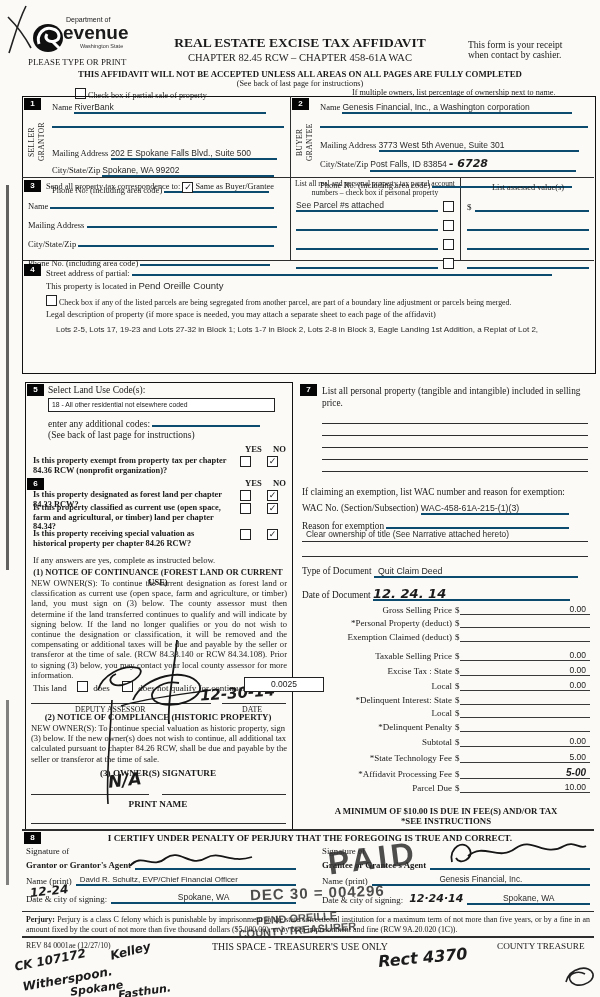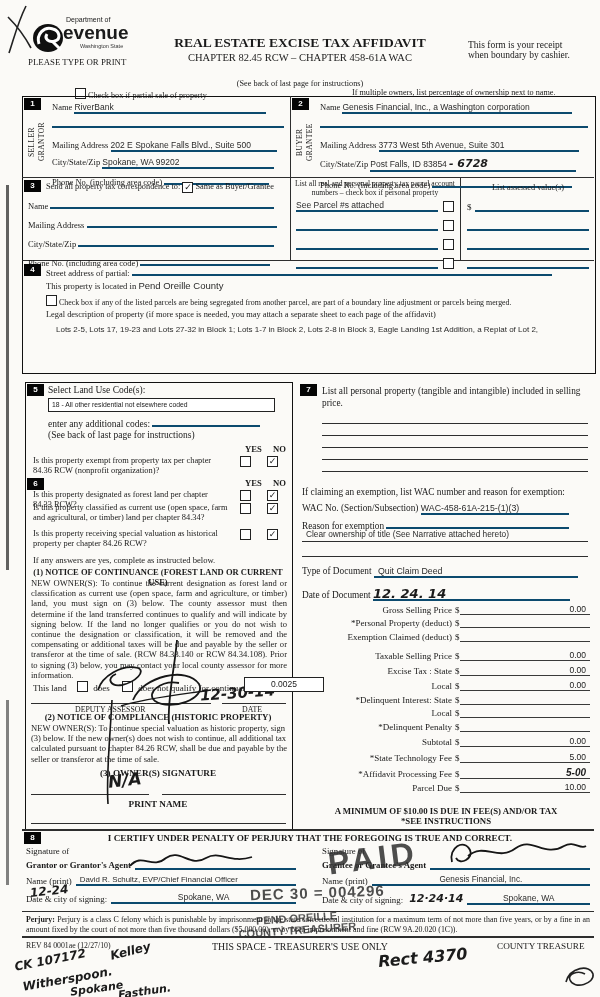--- a/index.html
+++ b/index.html
@@ -18,21 +18,21 @@
           width:17px;height:12px;text-align:center;line-height:12px;}
   .vwrap{display:flex;flex-direction:row;gap:1px;}
   .vtxt{writing-mode:vertical-rl;transform:rotate(180deg);font-size:7.5px;letter-spacing:.4px;text-align:center;}
   .line{position:absolute;background:#2e2e2e;}
   .feerow{position:absolute;left:302px;width:288px;display:flex;align-items:flex-end;font-size:9px;}
   .feelbl{width:150px;text-align:right;padding-right:3px;white-space:nowrap;}
   .feeline{flex:1;border-bottom:1px solid #3a3a3a;text-align:right;font-family:"Liberation Sans",sans-serif;font-size:8.5px;padding-right:4px;}
   .ratebox{position:absolute;left:-58px;bottom:-1px;width:78px;height:13px;border:1px solid #222;
            text-align:center;font-size:8.5px;font-family:"Liberation Sans",sans-serif;line-height:13px;background:#fff;}
   .stamp{position:absolute;color:#2f2f2f;font-family:"Liberation Sans",sans-serif;font-weight:bold;opacity:.85;}
-  .q{display:flex;font-size:8.4px;line-height:9.6px;}
+  .q{display:flex;font-size:8.4px;line-height:9.6px;font-weight:bold;}
   .qtxt{flex:1;padding-right:4px;}
   .qcb{width:27px;text-align:center;flex:none;}
   svg{overflow:visible;}
 </style>
 </head>
 <body>
 
 <div class="page">
 
   <div class="line" style="left:6px;top:185px;width:3px;height:385px;opacity:.75"></div>
@@ -50,22 +50,23 @@
     </svg>
     <div class="abs" style="left:34px;top:2px;font-size:7px;font-family:'Liberation Sans',sans-serif">Department of</div>
     <div class="abs" style="left:31px;top:8px;font:bold 19px 'Liberation Sans',sans-serif;letter-spacing:0">evenue</div>
     <div class="abs" style="left:48px;top:29px;font-size:5.5px;font-family:'Liberation Sans',sans-serif;color:#333">Washington State</div>
   </div>
   <div class="abs lbl" style="left:28px;top:57px;font-size:8.8px">PLEASE TYPE OR PRINT</div>
   <div class="abs b ctr" style="left:155px;top:35px;width:290px;font-size:13.5px">REAL ESTATE EXCISE TAX AFFIDAVIT</div>
   <div class="abs ctr" style="left:155px;top:52px;width:290px;font-size:10.5px">CHAPTER 82.45 RCW – CHAPTER 458-61A WAC</div>
   <div class="abs" style="left:468px;top:40px;width:120px;font-size:9.5px">
     <div>This form is your receipt</div>
-    <div>when boundary by cashier.</div>
-  </div>
+    <div>when contact by cashier.</div>
+  </div>
+  <div class="abs b ctr" style="left:30px;top:69px;width:540px;font-size:8.8px">THIS AFFIDAVIT WILL NOT BE ACCEPTED UNLESS ALL AREAS ON ALL PAGES ARE FULLY COMPLETED</div>
   <div class="abs ctr" style="left:30px;top:79px;width:540px;font-size:8.2px">(See back of last page for instructions)</div>
   <div class="abs" style="left:75px;top:88px;font-size:8.2px">
     <span class="cb"></span>
     <span>Check box if partial sale of property</span>
   </div>
   <div class="abs" style="left:352px;top:88px;font-size:8.2px">If multiple owners, list percentage of ownership next to name.</div>
 
   <div class="abs" style="left:22px;top:96px;width:572px;height:276px;border:1.5px solid #111"></div>
   <div class="line" style="left:22px;top:177px;width:572px;height:1px"></div>
   <div class="line" style="left:290px;top:96px;width:1px;height:81px"></div>
@@ -75,21 +76,21 @@
 
   <div class="numbox" style="left:24px;top:98px">1</div>
   <div class="abs vwrap" style="left:27px;top:116px;height:52px">
     <span class="vtxt">SELLER</span>
     <span class="vtxt">GRANTOR</span>
   </div>
   <div class="abs" style="left:52px;top:102px;width:232px">
     <div style="font-size:8.5px"><span class="lbl">Name</span>
       <span class="ul val" style="display:inline-block;width:192px">RiverBank</span></div>
     <div class="ul" style="margin-top:11px;width:232px;height:1px"></div>
-    <div style="margin-top:12px;font-size:8.5px"><span>Mailing Address</span>
+    <div style="margin-top:20px;font-size:8.5px"><span>Mailing Address</span>
       <span class="ul val" style="display:inline-block;width:166px">202 E Spokane Falls Blvd., Suite 500</span></div>
     <div style="margin-top:5px;font-size:8.5px"><span>City/State/Zip</span>
       <span class="ul val" style="display:inline-block;width:172px">Spokane, WA 99202</span></div>
     <div style="margin-top:5px;font-size:8.5px"><span>Phone No. (including area code)</span>
       <span class="ul" style="display:inline-block;width:105px;height:9px"></span></div>
   </div>
 
   <div class="numbox" style="left:292px;top:98px">2</div>
   <div class="abs vwrap" style="left:295px;top:116px;height:52px">
     <span class="vtxt">BUYER</span>

